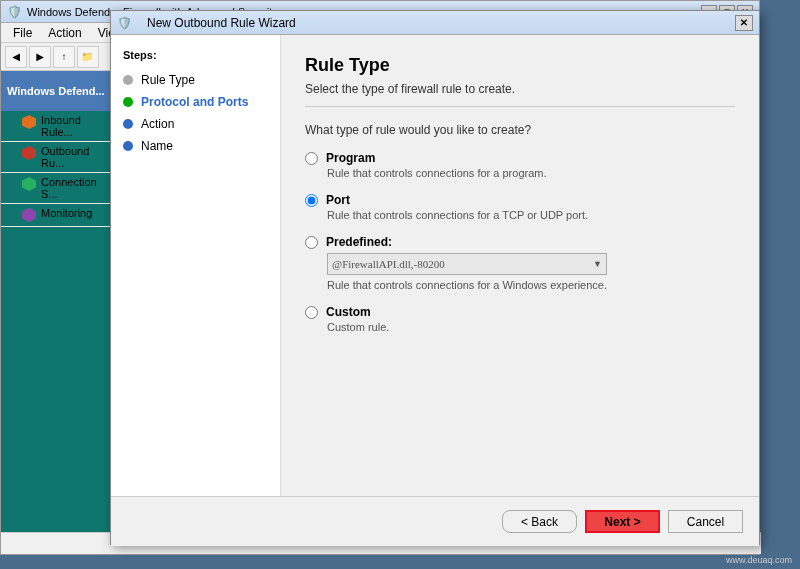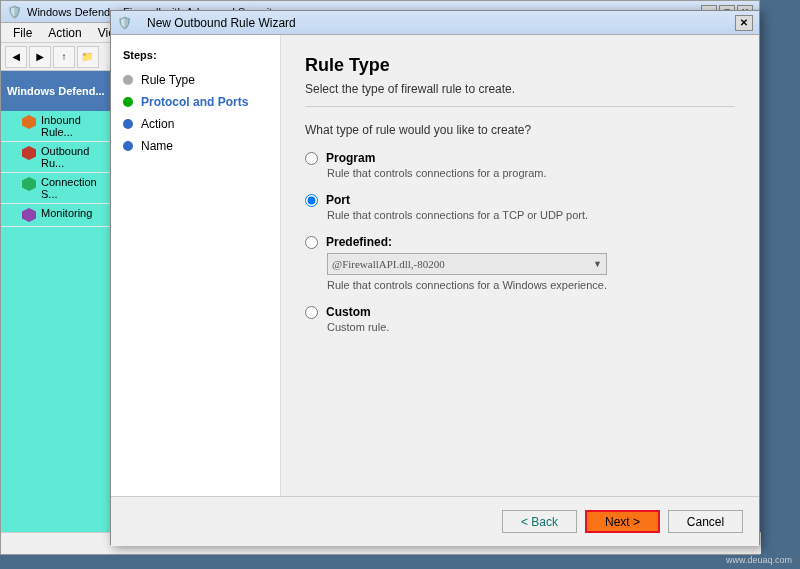--- a/index.html
+++ b/index.html
@@ -91,21 +91,21 @@
 
     
     .content-area {
       display: flex;
       height: calc(555px - 22px - 20px - 28px - 22px);
     }
 
     
     .sidebar {
       width: 115px;
-      background: #5eead4;
+      background: #0f766e;
       border-right: 1px solid #ccc;
       overflow: hidden;
     }
     .sidebar-header {
       background: #4a7ab5;
       color: white;
       font-size: 11px;
       font-weight: bold;
       padding: 4px 6px;
       height: 40px;
@@ -338,26 +338,27 @@
       background: #f0f0f0;
       font-size: 12px;
       cursor: pointer;
       display: flex;
       align-items: center;
       justify-content: center;
       padding: 0 10px;
     }
     .footer-btn.primary {
       border: 2px solid #e81123;
-      background: #f97316;
-      font-weight: normal;
+      background: #ef4444;
+      font-weight: bold;
     }
     .footer-btn.disabled {
-      color: #0f766e;
+      color: #000000;
       cursor: default;
+      border-radius: 8px;
     }
 
     
     .watermark {
       position: absolute;
       bottom: 4px;
       right: 8px;
       font-size: 9px;
       color: #ccc;
     }

